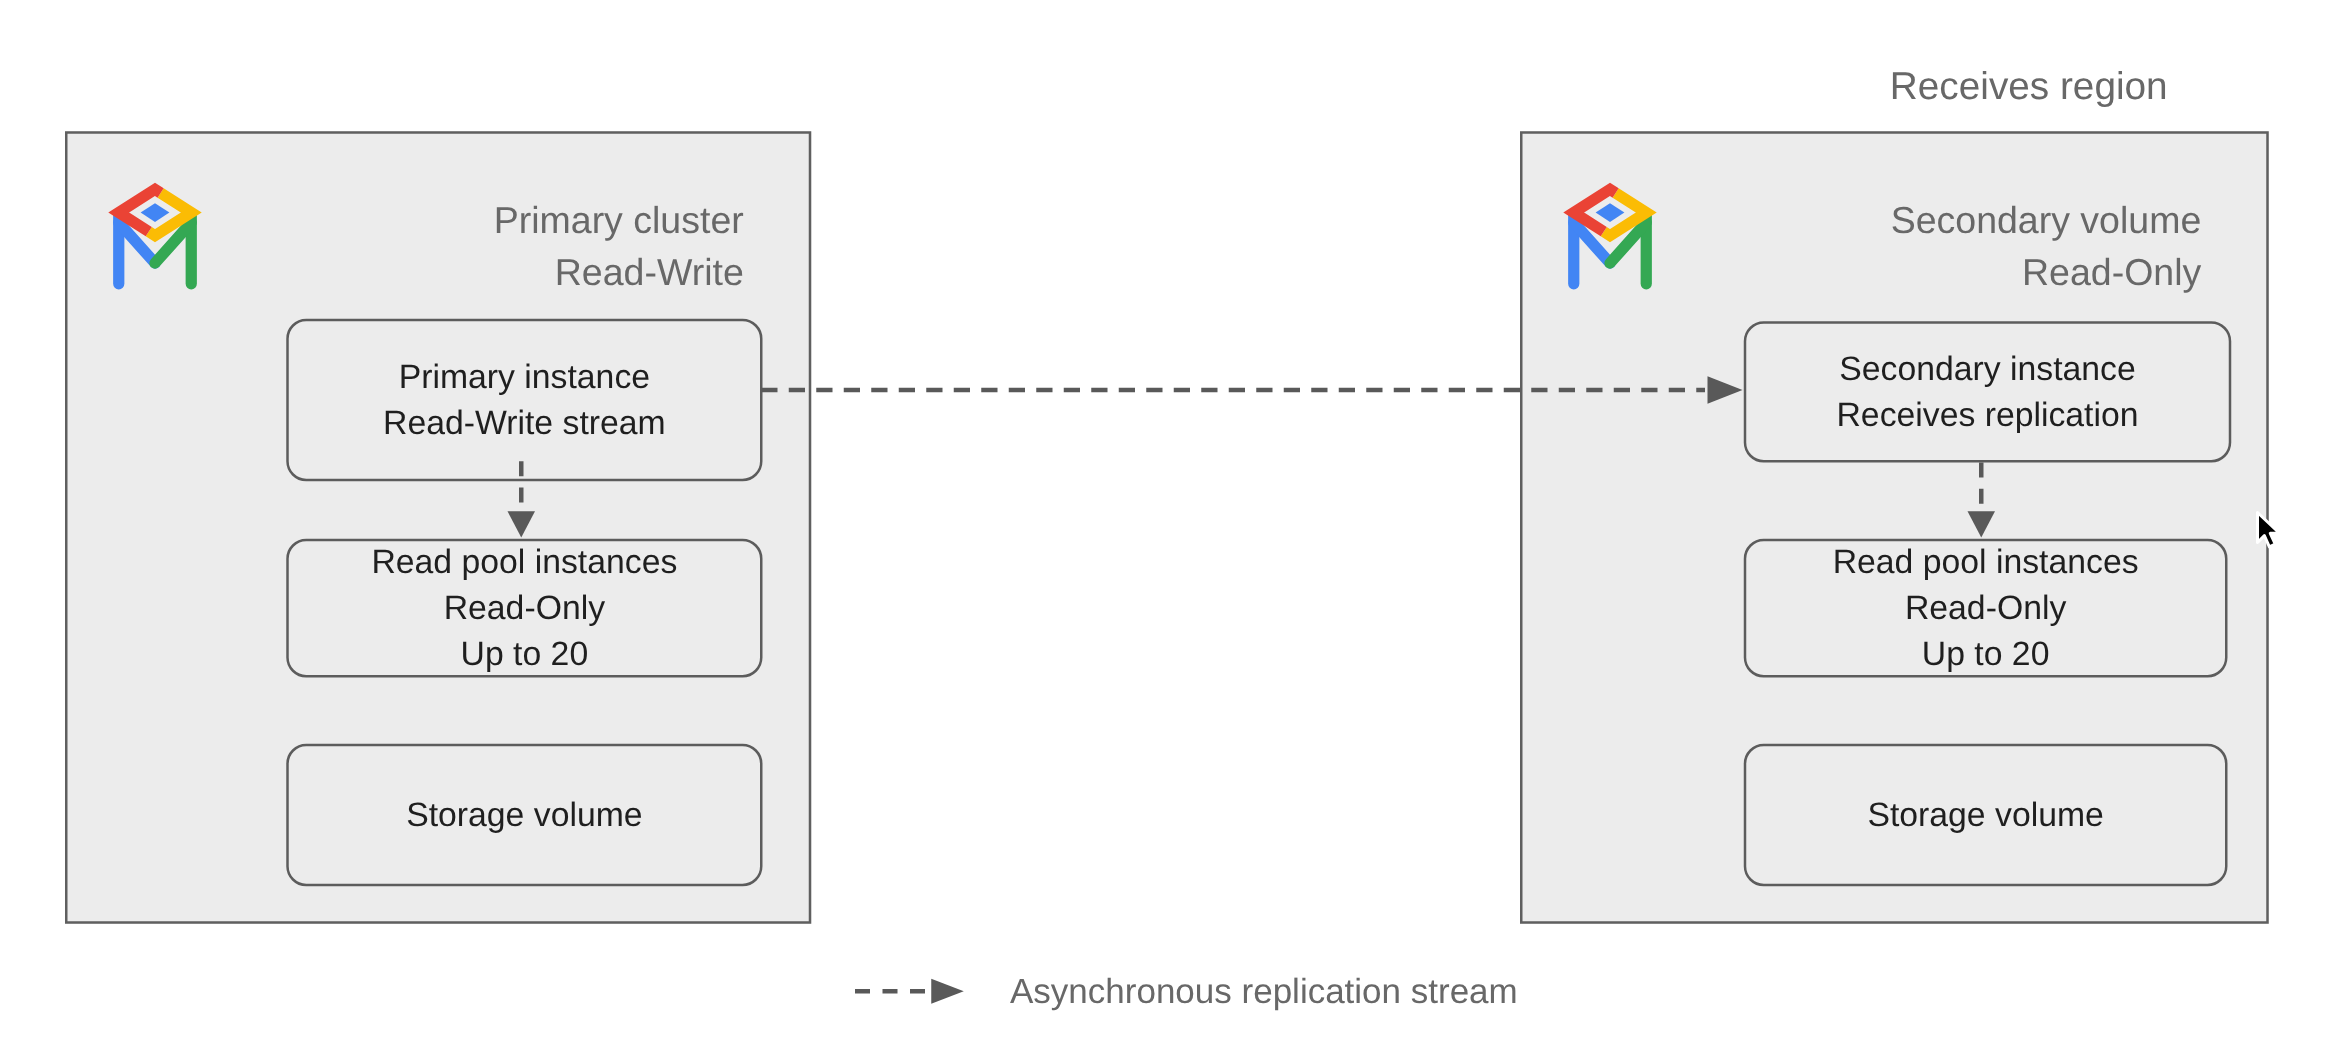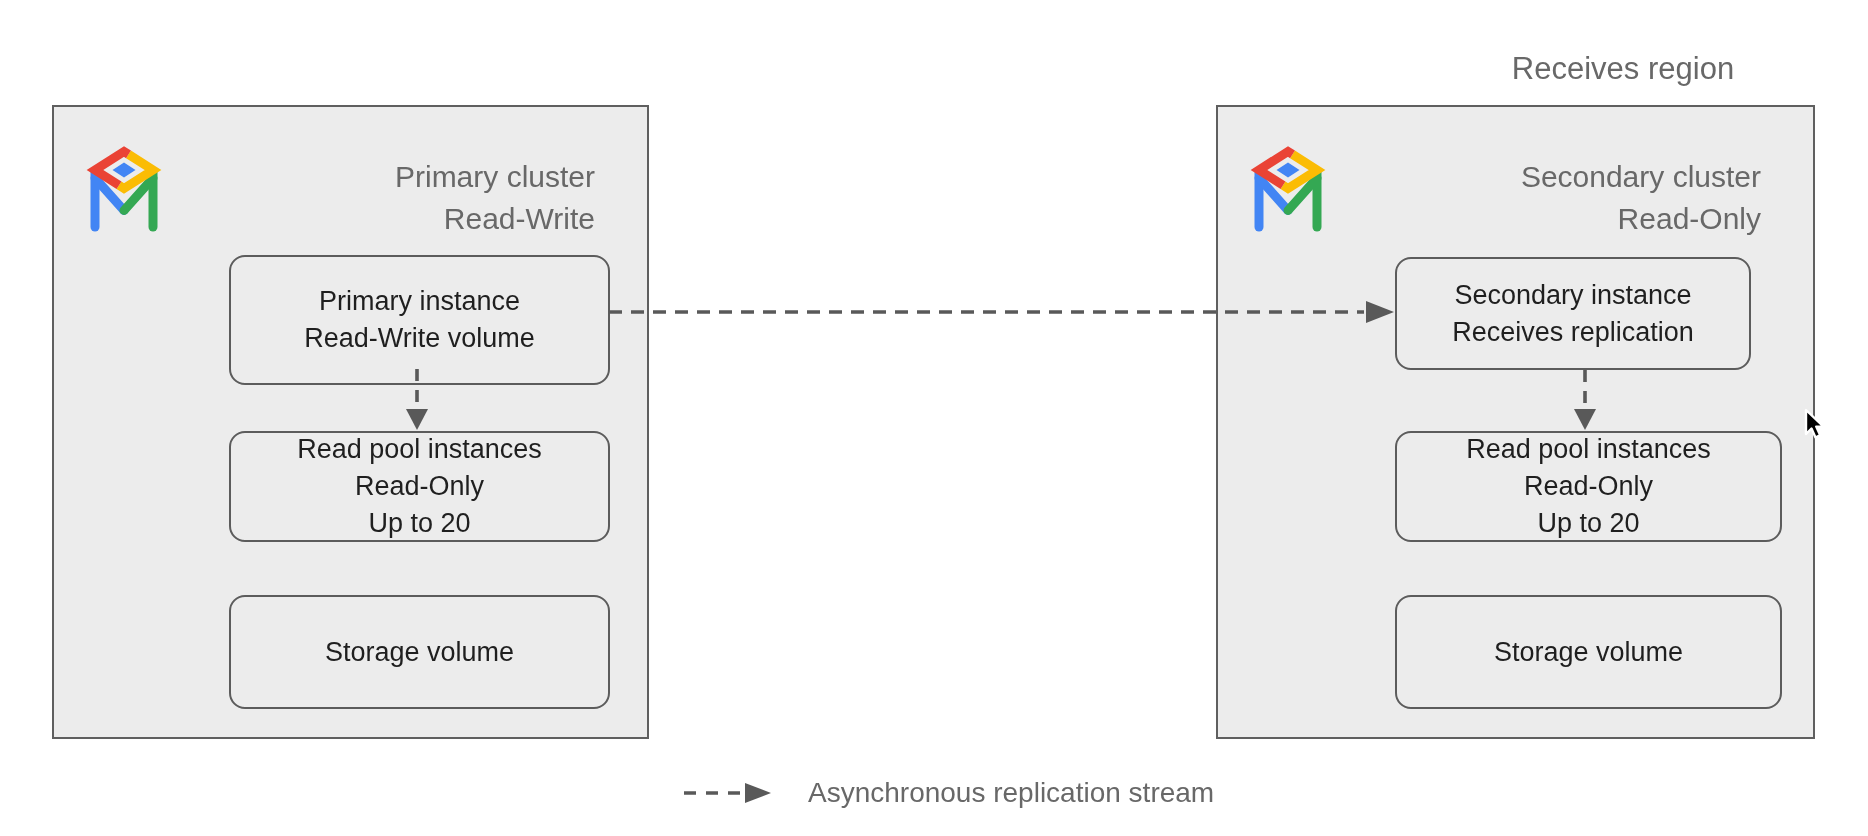--- a/index.html
+++ b/index.html
@@ -58,21 +58,21 @@
       <path d="M52.5 15.4 L77 31 L48 49.5 L43 46.3" fill="none" stroke-width="9" stroke-linejoin="miter" stroke="#FBBC04"></path>
       <path d="M52.5 15.4 L48 12.5 L19 31 L43 46.3" fill="none" stroke-width="9" stroke-linejoin="miter" stroke="#EA4335"></path>
       <polygon points="48,23.5 59.5,31 48,38.5 36.5,31" fill="#4285F4"></polygon>
     </svg>
     <div class="cluster-title">
       <div>Primary cluster</div>
       <div>Read-Write</div>
     </div>
     <div class="node" style="left:175px;top:148px;width:381px;height:130px">
       <div>Primary instance</div>
-      <div>Read-Write volume</div>
+      <div>Read-Write stream</div>
     </div>
     <div class="node" style="left:175px;top:324px;width:381px;height:111px">
       <div>Read pool instances</div>
       <div>Read-Only</div>
       <div>Up to 20</div>
     </div>
     <div class="node" style="left:175px;top:488px;width:381px;height:114px">
       <div>Storage volume</div>
     </div>
   </div>
@@ -81,24 +81,24 @@
     <svg class="logo" viewBox="0 0 96 96">
       <path d="M19 33 V88" fill="none" stroke-width="9" stroke-linecap="round" stroke="#4285F4"></path>
       <path d="M19 39 L48 71.5" fill="none" stroke-width="9" stroke-linecap="round" stroke="#4285F4"></path>
       <path d="M77 33 V88" fill="none" stroke-width="9" stroke-linecap="round" stroke="#34A853"></path>
       <path d="M77 39 L48 71.5" fill="none" stroke-width="9" stroke-linecap="round" stroke="#34A853"></path>
       <path d="M52.5 15.4 L77 31 L48 49.5 L43 46.3" fill="none" stroke-width="9" stroke-linejoin="miter" stroke="#FBBC04"></path>
       <path d="M52.5 15.4 L48 12.5 L19 31 L43 46.3" fill="none" stroke-width="9" stroke-linejoin="miter" stroke="#EA4335"></path>
       <polygon points="48,23.5 59.5,31 48,38.5 36.5,31" fill="#4285F4"></polygon>
     </svg>
     <div class="cluster-title">
-      <div>Secondary cluster</div>
+      <div>Secondary volume</div>
       <div>Read-Only</div>
     </div>
-    <div class="node" style="left:177px;top:150px;width:356px;height:113px">
+    <div class="node" style="left:177px;top:150px;width:390px;height:113px">
       <div>Secondary instance</div>
       <div>Receives replication</div>
     </div>
     <div class="node" style="left:177px;top:324px;width:387px;height:111px">
       <div>Read pool instances</div>
       <div>Read-Only</div>
       <div>Up to 20</div>
     </div>
     <div class="node" style="left:177px;top:488px;width:387px;height:114px">
       <div>Storage volume</div>

